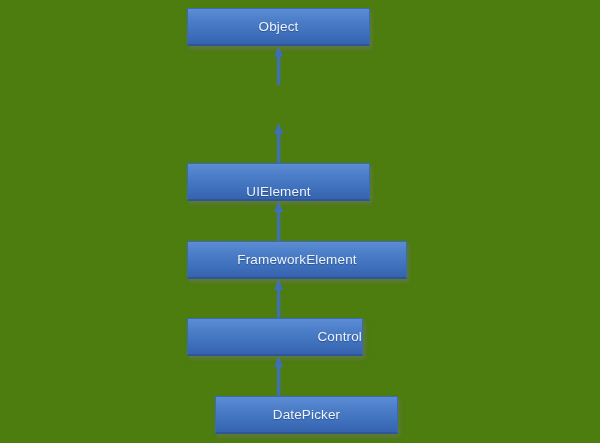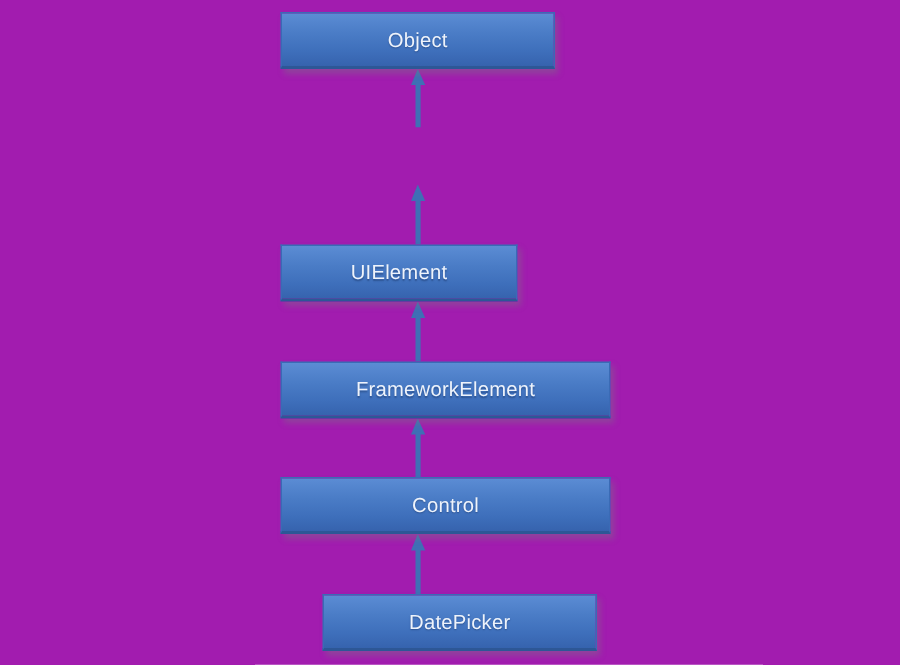--- a/index.html
+++ b/index.html
@@ -11,21 +11,21 @@
     height: 443px;
     background: #ffffff;
     font-family: "Liberation Sans", sans-serif;
     overflow: hidden;
   }
 
   #diagram {
     position: relative;
     width: 600px;
     height: 443px;
-    background: #a21caf;
+    background: #4d7c0f;
   }
 
   .chain {
     position: absolute;
     left: 187px;
     top: 0;
     width: 183px;
     height: 443px;
   }
 
@@ -104,27 +104,27 @@
     <div class="arrow" style="top: 356px; height: 40px; width: 183px;">
       <svg viewBox="0 0 183 40" preserveAspectRatio="none">
         <polygon points="91.5,0 96.5,11 87,11" fill="#3f6fb5"></polygon>
         <rect x="90" y="9" width="3.4" height="31" fill="#3f6fb5"></rect>
       </svg>
     </div>
 
     <div class="node" style="top: 8px; width: 183px; height: 38px;">
       <span class="node-label">Object</span>
     </div>
-    <div class="node" style="top: 163px; width: 158px; height: 38px;">
+    <div class="node" style="top: 163px; width: 183px; height: 38px; align-items: flex-end;">
       <span class="node-label">UIElement</span>
     </div>
     <div class="node" style="top: 241px; width: 220px; height: 38px;">
       <span class="node-label">FrameworkElement</span>
     </div>
-    <div class="node" style="top: 318px; width: 220px; height: 38px;">
+    <div class="node" style="top: 318px; width: 176px; height: 38px; justify-content: flex-end;">
       <span class="node-label">Control</span>
     </div>
     <div class="node" style="top: 396px; width: 183px; height: 38px; margin-left: 28px;">
       <span class="node-label">DatePicker</span>
     </div>
 
   </div>
 </div>
 
 </body></html>

